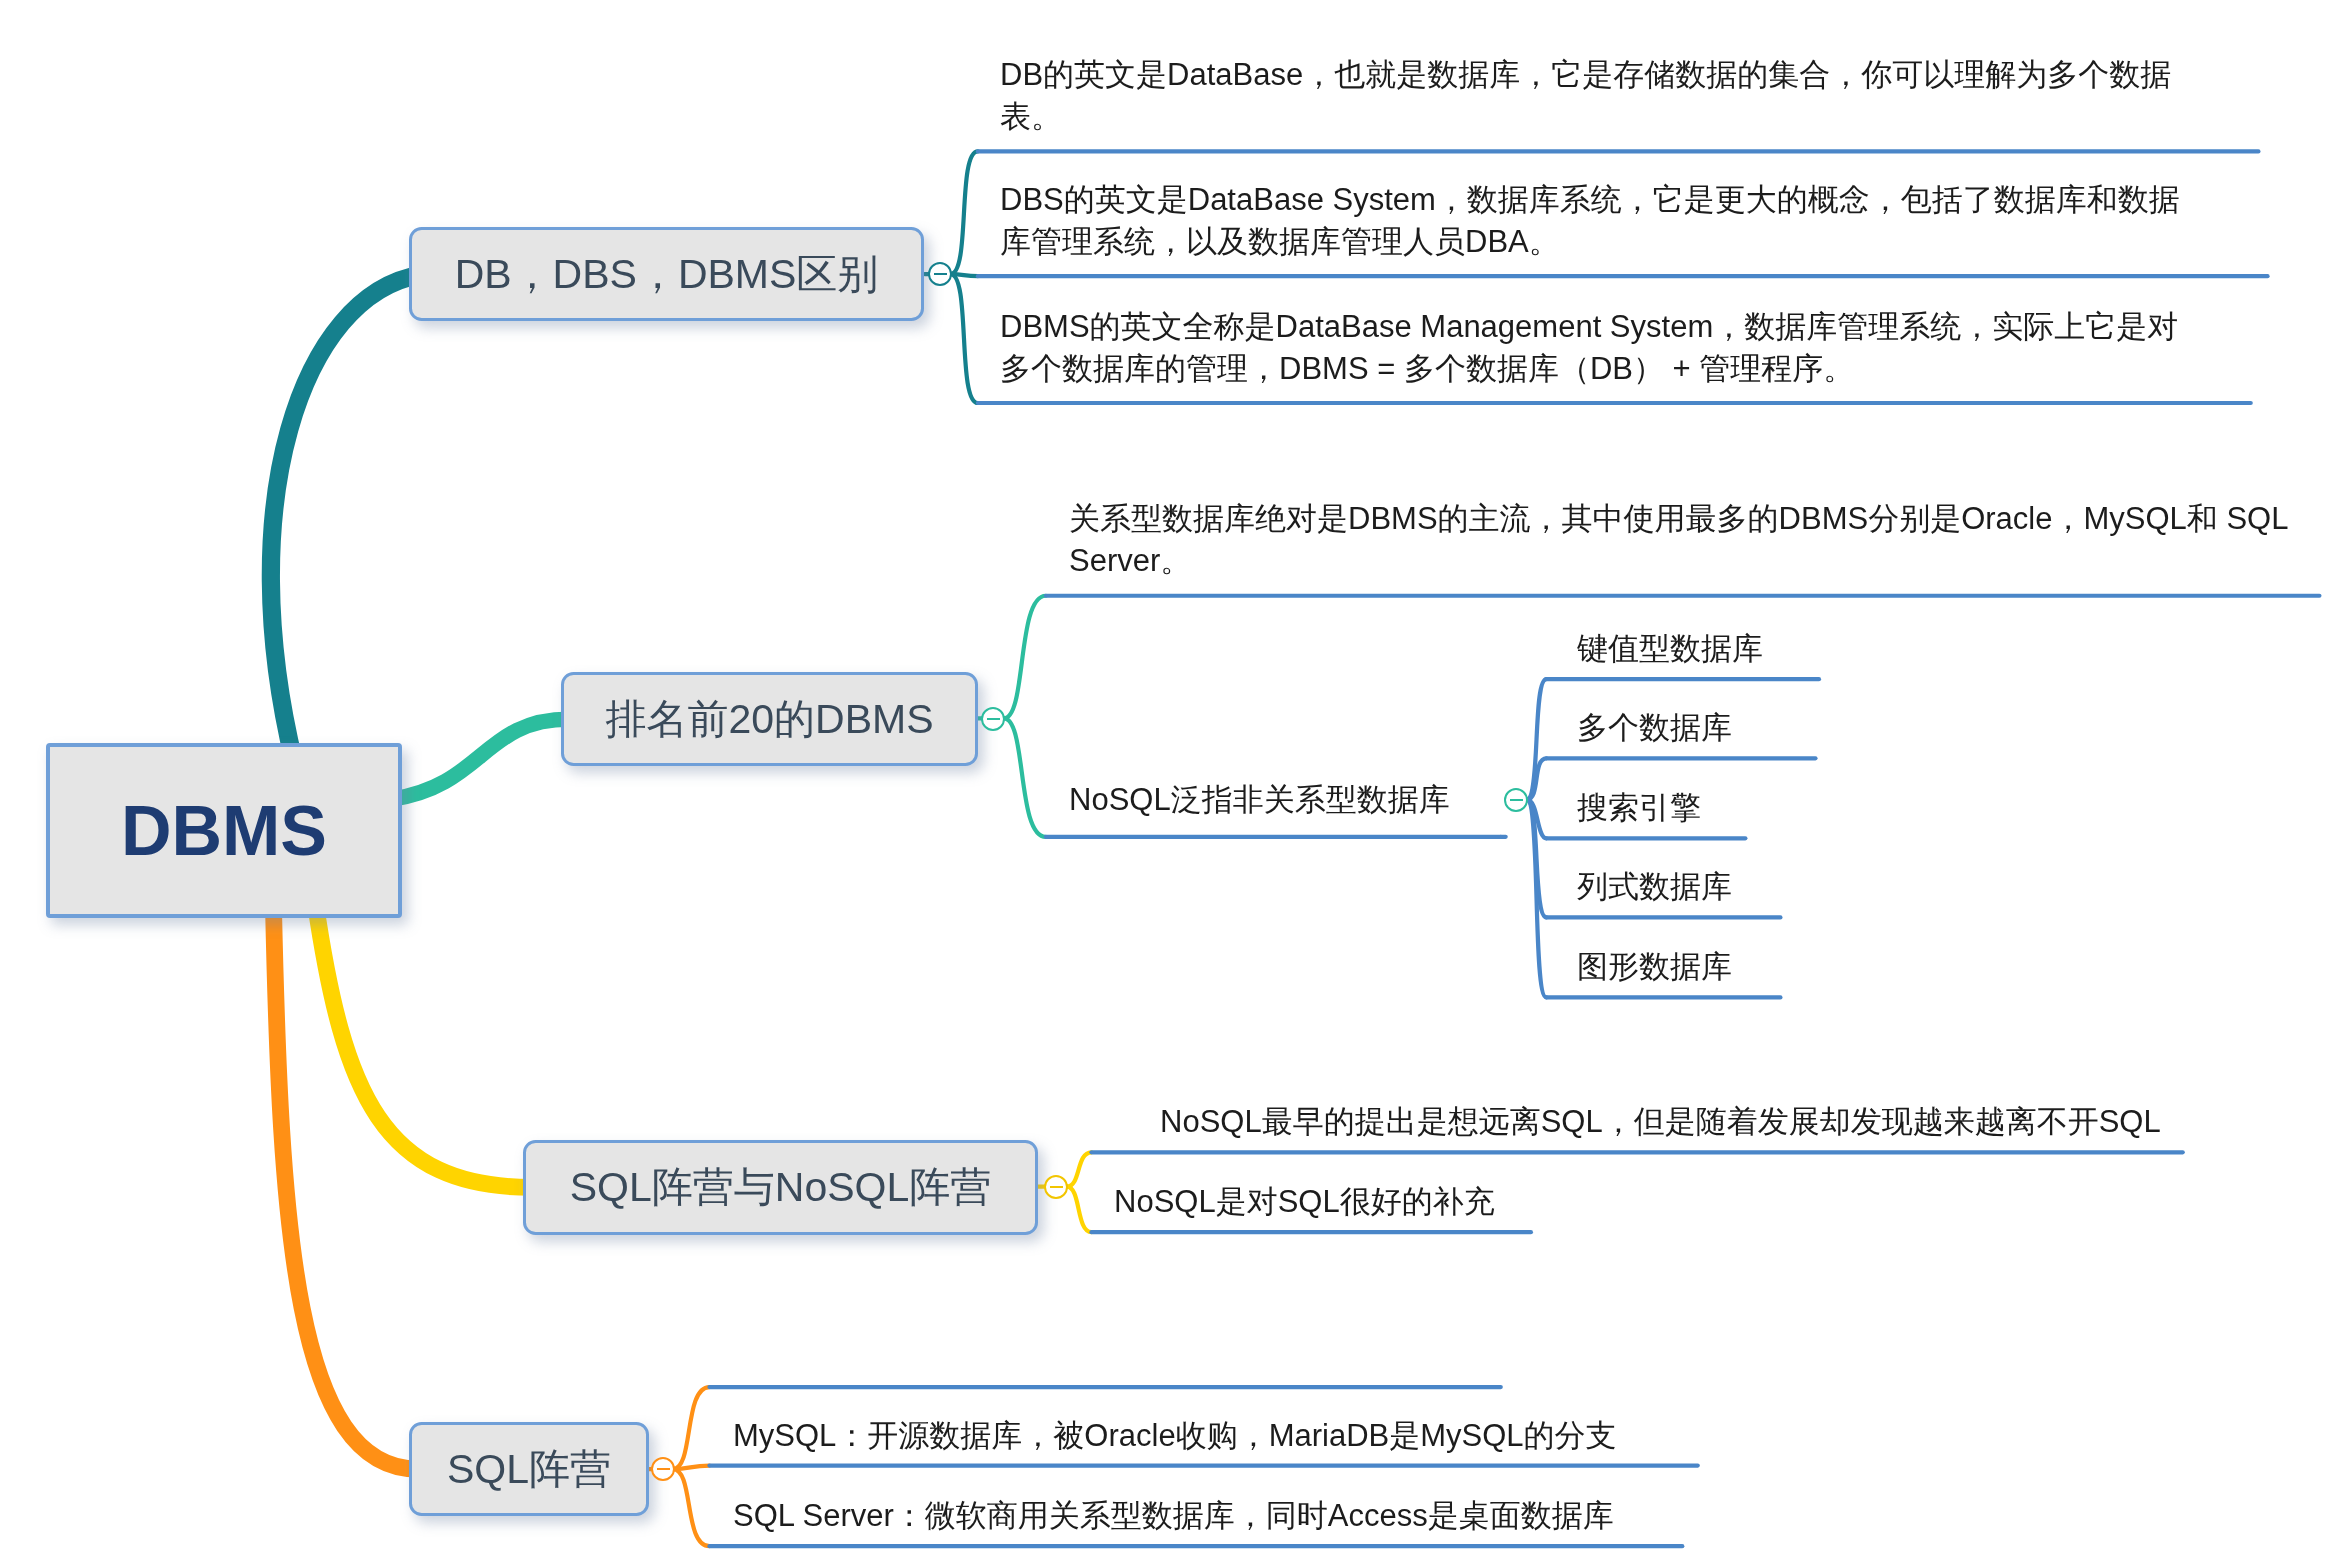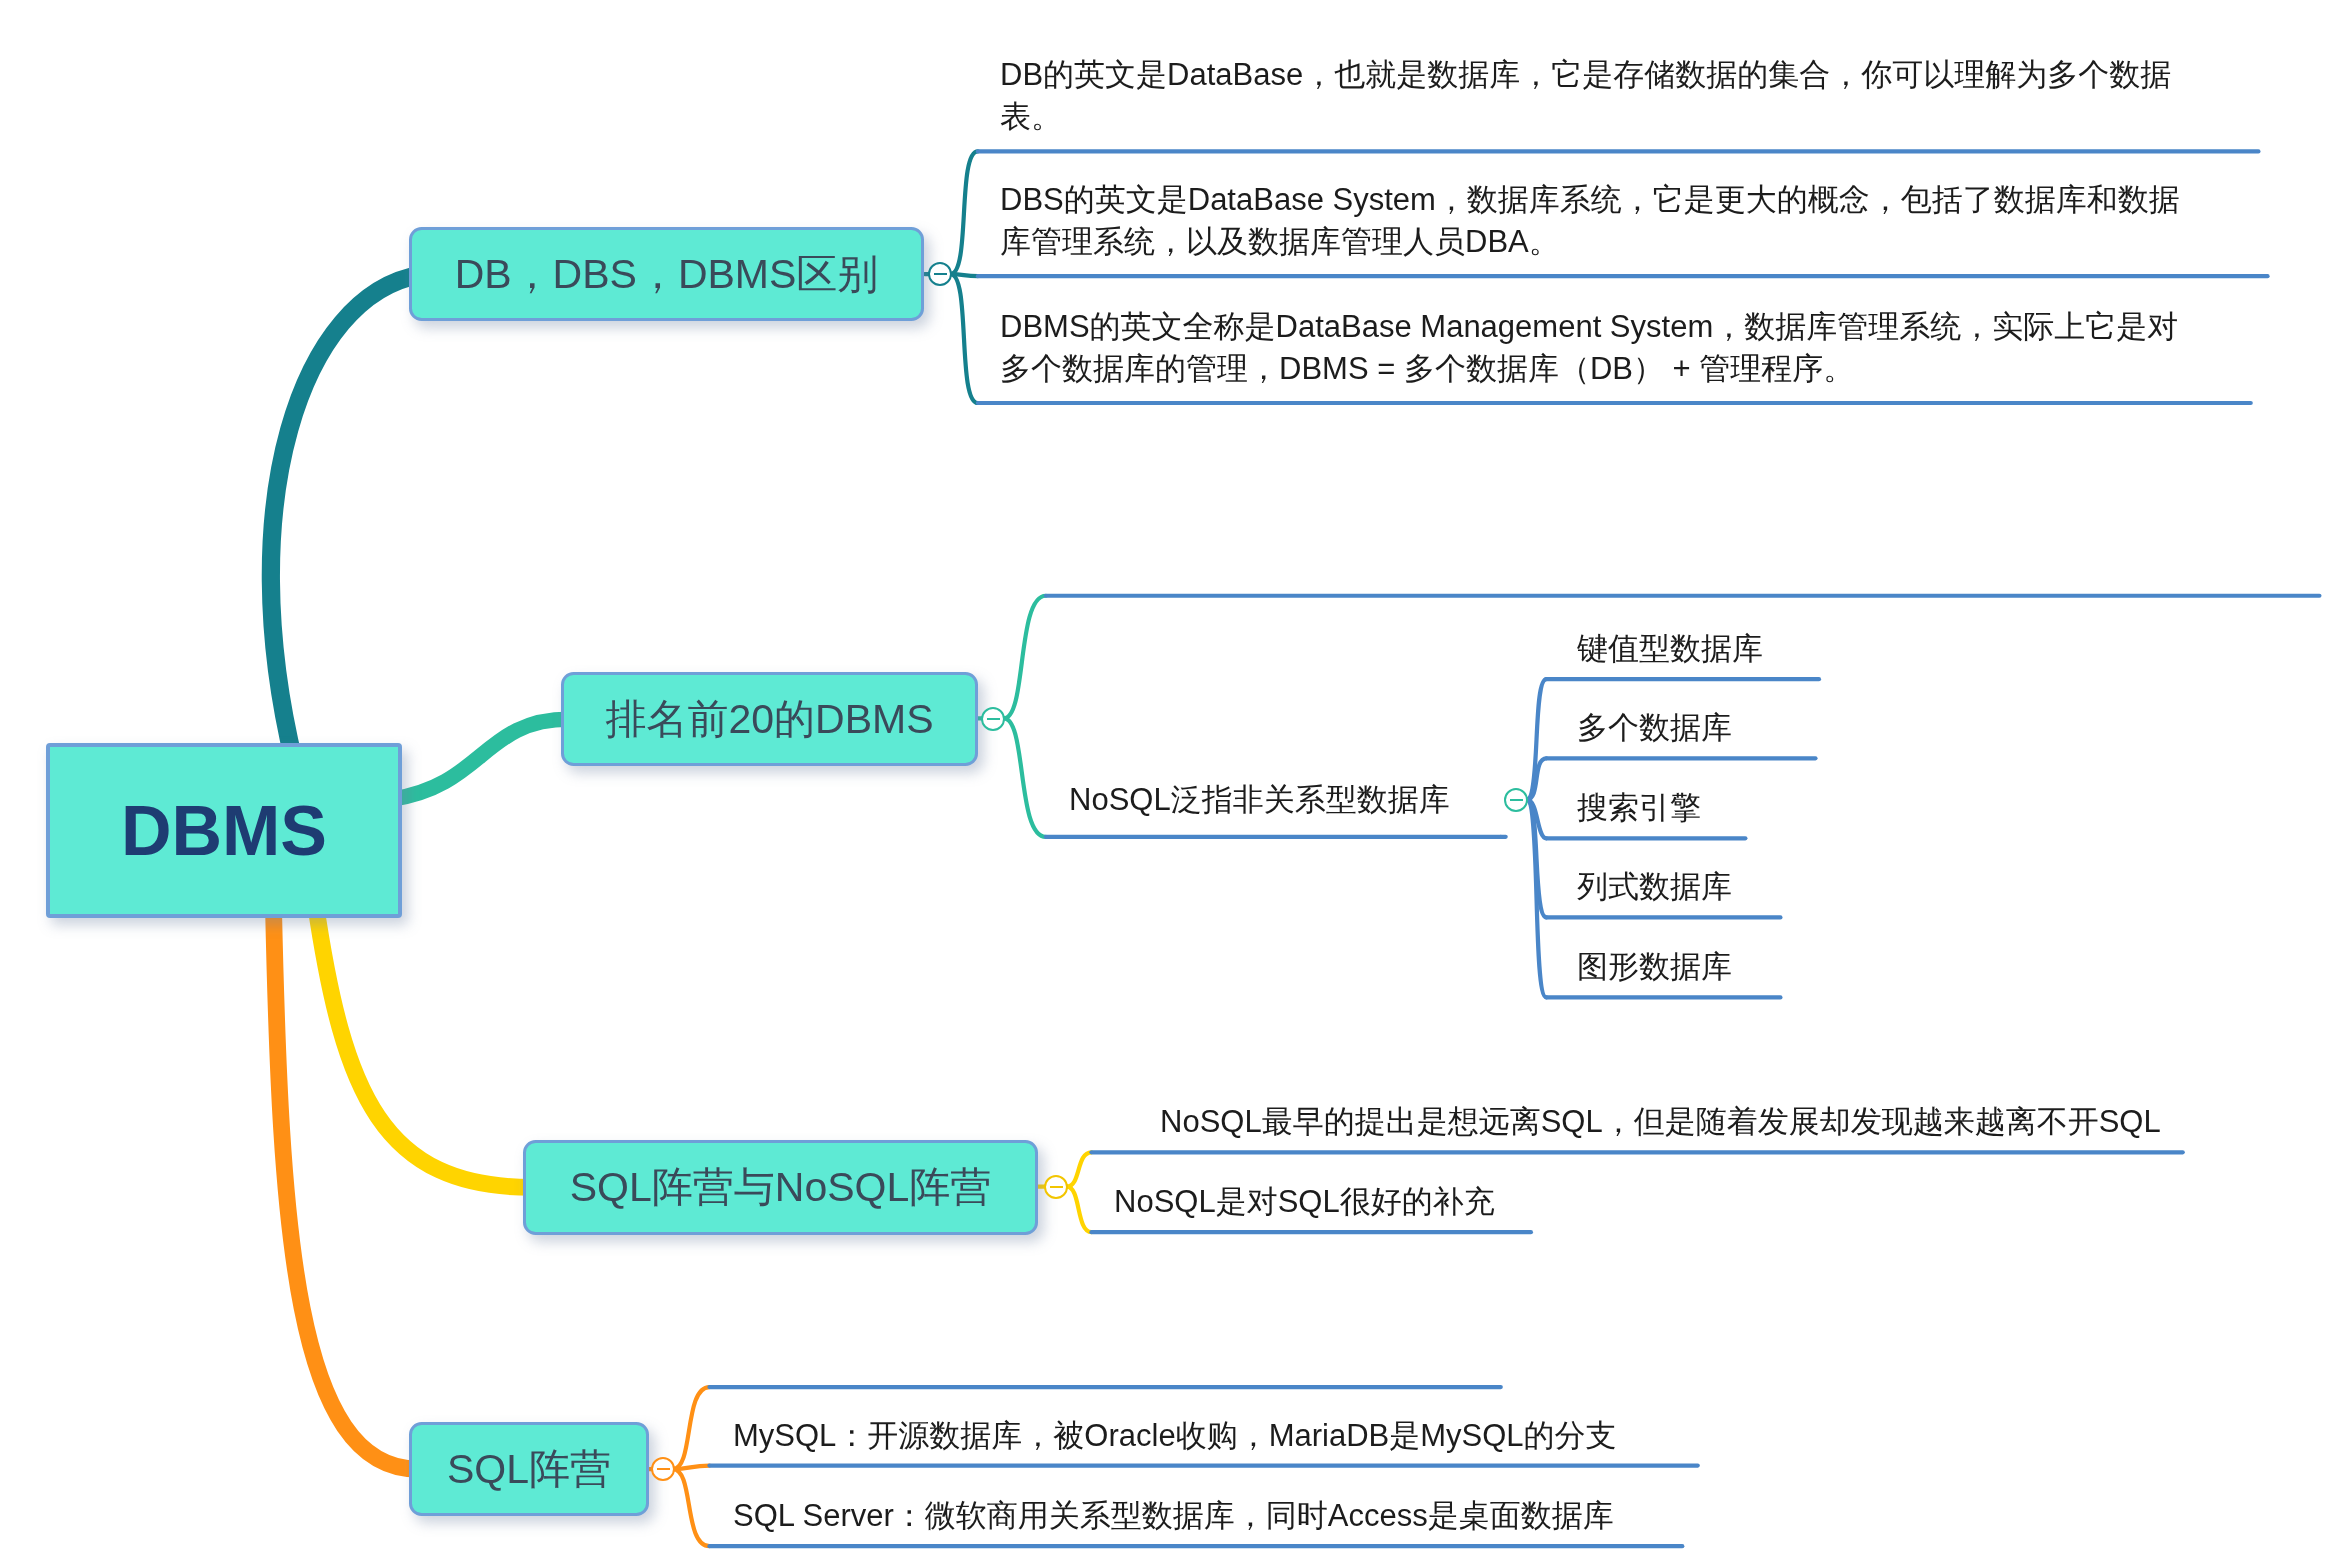--- a/index.html
+++ b/index.html
@@ -6,21 +6,21 @@
   .canvas{
     position:relative;
     width:2342px;height:1563px;
     background:#ffffff;
     font-family:"Liberation Sans","DejaVu Sans",sans-serif;
     overflow:hidden;
   }
   .connectors{position:absolute;left:0;top:0;z-index:0;}
   .topic{
     position:absolute;z-index:2;
-    background:#5eead4;
+    background:#e5e5e5;
     border:3.5px solid #6f9fd8;
     border-radius:12.6px;
     box-sizing:border-box;
     display:flex;align-items:center;justify-content:center;
     color:#3a4a5a;
     font-size:41px;
     box-shadow:5.6px 7px 12.6px rgba(110,130,160,0.35);
     white-space:nowrap;
   }
   .root-topic{
@@ -131,20 +131,21 @@
   <div class="topic" style="left:523px;top:1140px;width:515px;height:95px;">SQL阵营与NoSQL阵营</div>
 
   <div class="topic" style="left:409px;top:1422px;width:240px;height:94px;">SQL阵营</div>
 
   <div class="leaf" style="left:1000px;top:54px;width:1192px;">DB的英文是DataBase，也就是数据库，它是存储数据的集合，你可以理解为多个数据表。</div>
 
   <div class="leaf" style="left:1000px;top:179px;width:1192px;">DBS的英文是DataBase System，数据库系统，它是更大的概念，包括了数据库和数据库管理系统，以及数据库管理人员DBA。</div>
 
   <div class="leaf" style="left:1000px;top:306px;width:1192px;">DBMS的英文全称是DataBase Management System，数据库管理系统，实际上它是对多个数据库的管理，DBMS = 多个数据库（DB） + 管理程序。</div>
 
+  <div class="leaf" style="left:1069px;top:498px;width:1262px;">关系型数据库绝对是DBMS的主流，其中使用最多的DBMS分别是Oracle，MySQL和 SQL Server。</div>
 
   <div class="leaf nowrap" style="left:1069px;top:779px;">NoSQL泛指非关系型数据库</div>
 
   <div class="leaf nowrap" style="left:1577px;top:628px;">键值型数据库</div>
 
   <div class="leaf nowrap" style="left:1577px;top:707px;">多个数据库</div>
 
   <div class="leaf nowrap" style="left:1577px;top:787px;">搜索引擎</div>
 
   <div class="leaf nowrap" style="left:1577px;top:866px;">列式数据库</div>

